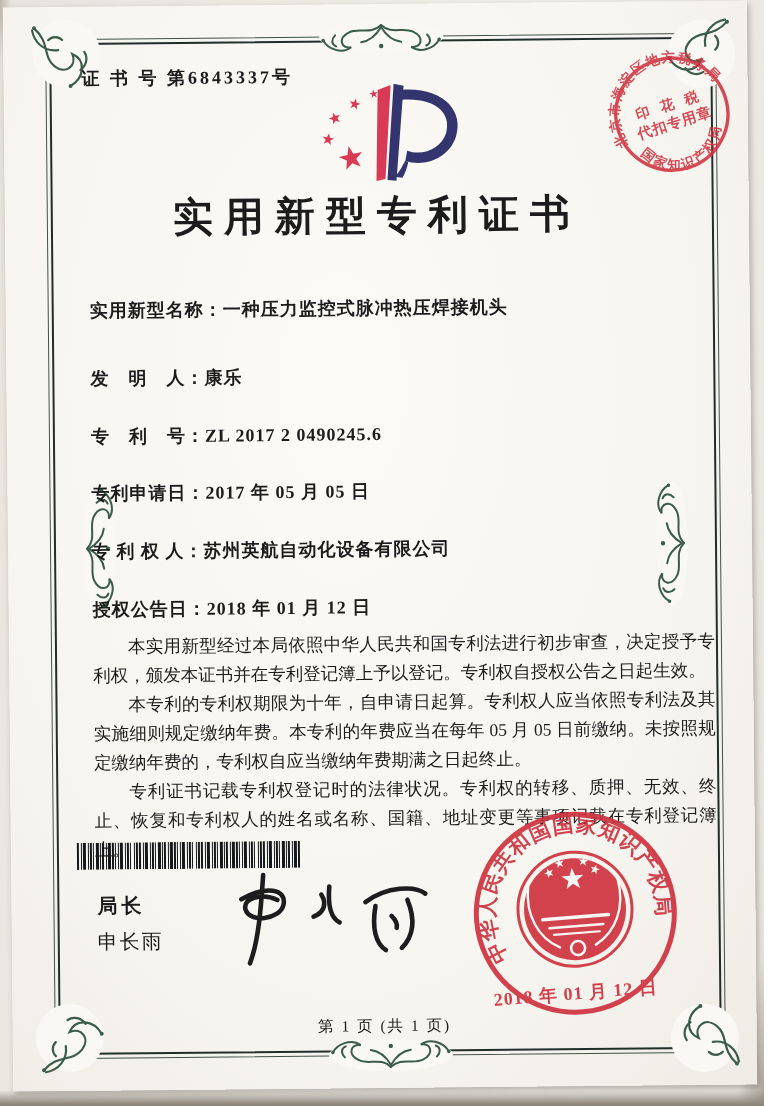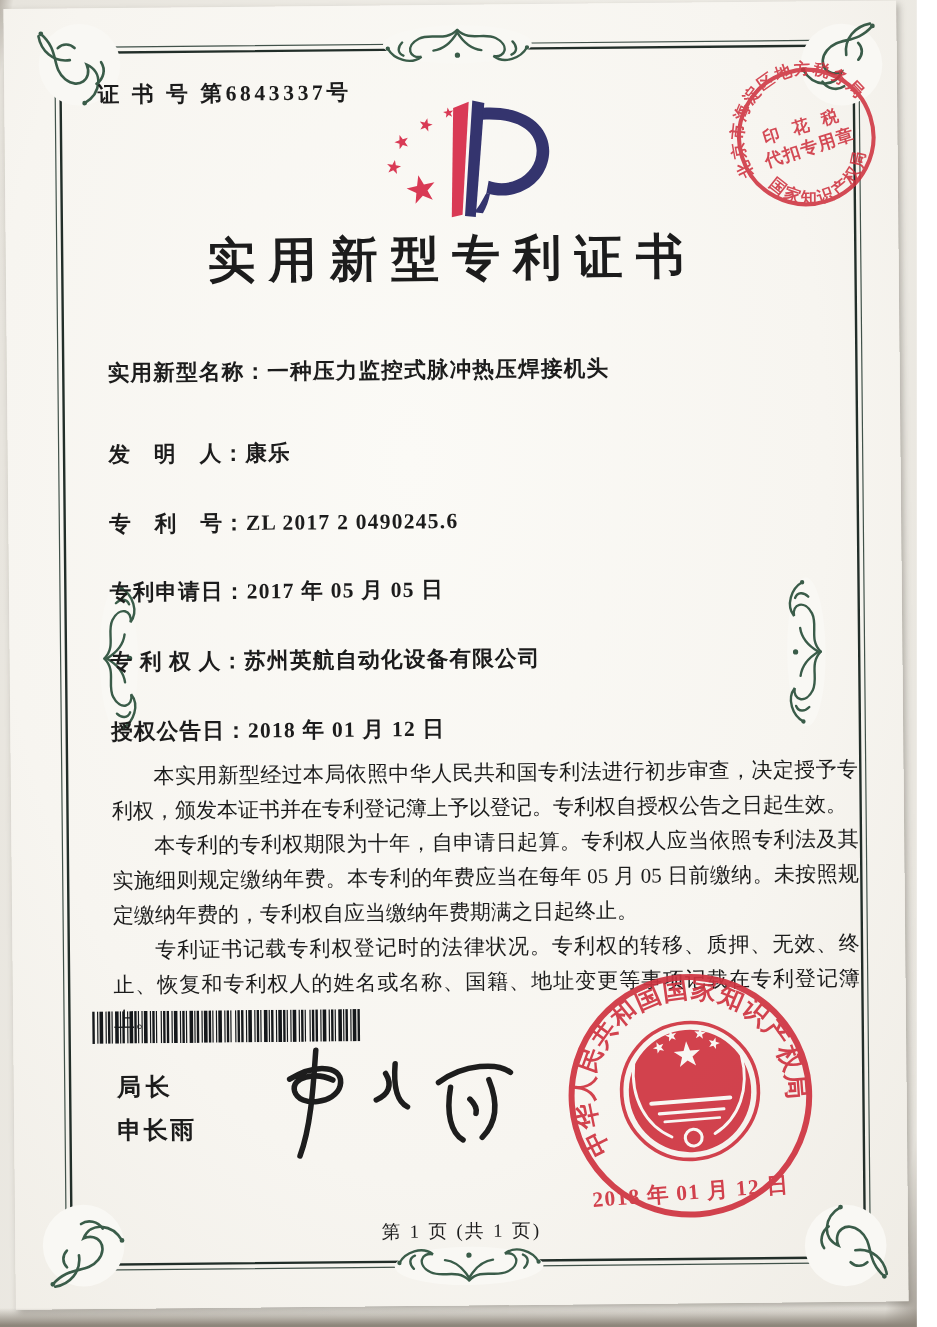--- a/index.html
+++ b/index.html
@@ -23,21 +23,21 @@
   .abs{position:absolute;}
 
   .cert-no{left:78px; top:60px; font-size:18px; letter-spacing:3px; font-weight:600;}
   .title{left:0; right:0; top:184px; text-align:center; font-size:40px; font-weight:bold;
     letter-spacing:11px; margin:0;}
   .field{left:84px; font-size:18px; font-weight:600; letter-spacing:1px; white-space:nowrap;}
   .f0{top:292px;} .f1{top:360px;} .f2{top:418px;} .f3{top:475px;} .f4{top:533px;} .f5{top:591px;}
   .paras{left:84px; width:622px; top:626px; text-align:justify;}
   .paras p{margin:0; text-indent:2em; font-size:17.5px; line-height:29px; font-weight:500;}
   .director-title{left:86px; top:886px; font-size:20px; font-weight:600; letter-spacing:4px;text-align:center;}
-  .director-name{left:86px; top:922px; font-size:20px; font-weight:700; letter-spacing:2px;}
+  .director-name{left:86px; top:922px; font-size:20px; font-weight:400; letter-spacing:2px;}
   .footer{left:0; right:0; top:1012px; text-align:center; font-size:15.5px; letter-spacing:2px;}
   .seal-red{color:#cf3340;}
   svg text{font-family:"Liberation Serif","DejaVu Serif",serif;}
 </style>
 </head>
 <body>
 
 <svg width="0" height="0" style="position:absolute">
   <defs>
     <polygon id="star" points="0,-10 2.35,-3.24 9.51,-3.09 3.80,1.24 5.88,8.09 0,4 -5.88,8.09 -3.80,1.24 -9.51,-3.09 -2.35,-3.24"></polygon>

